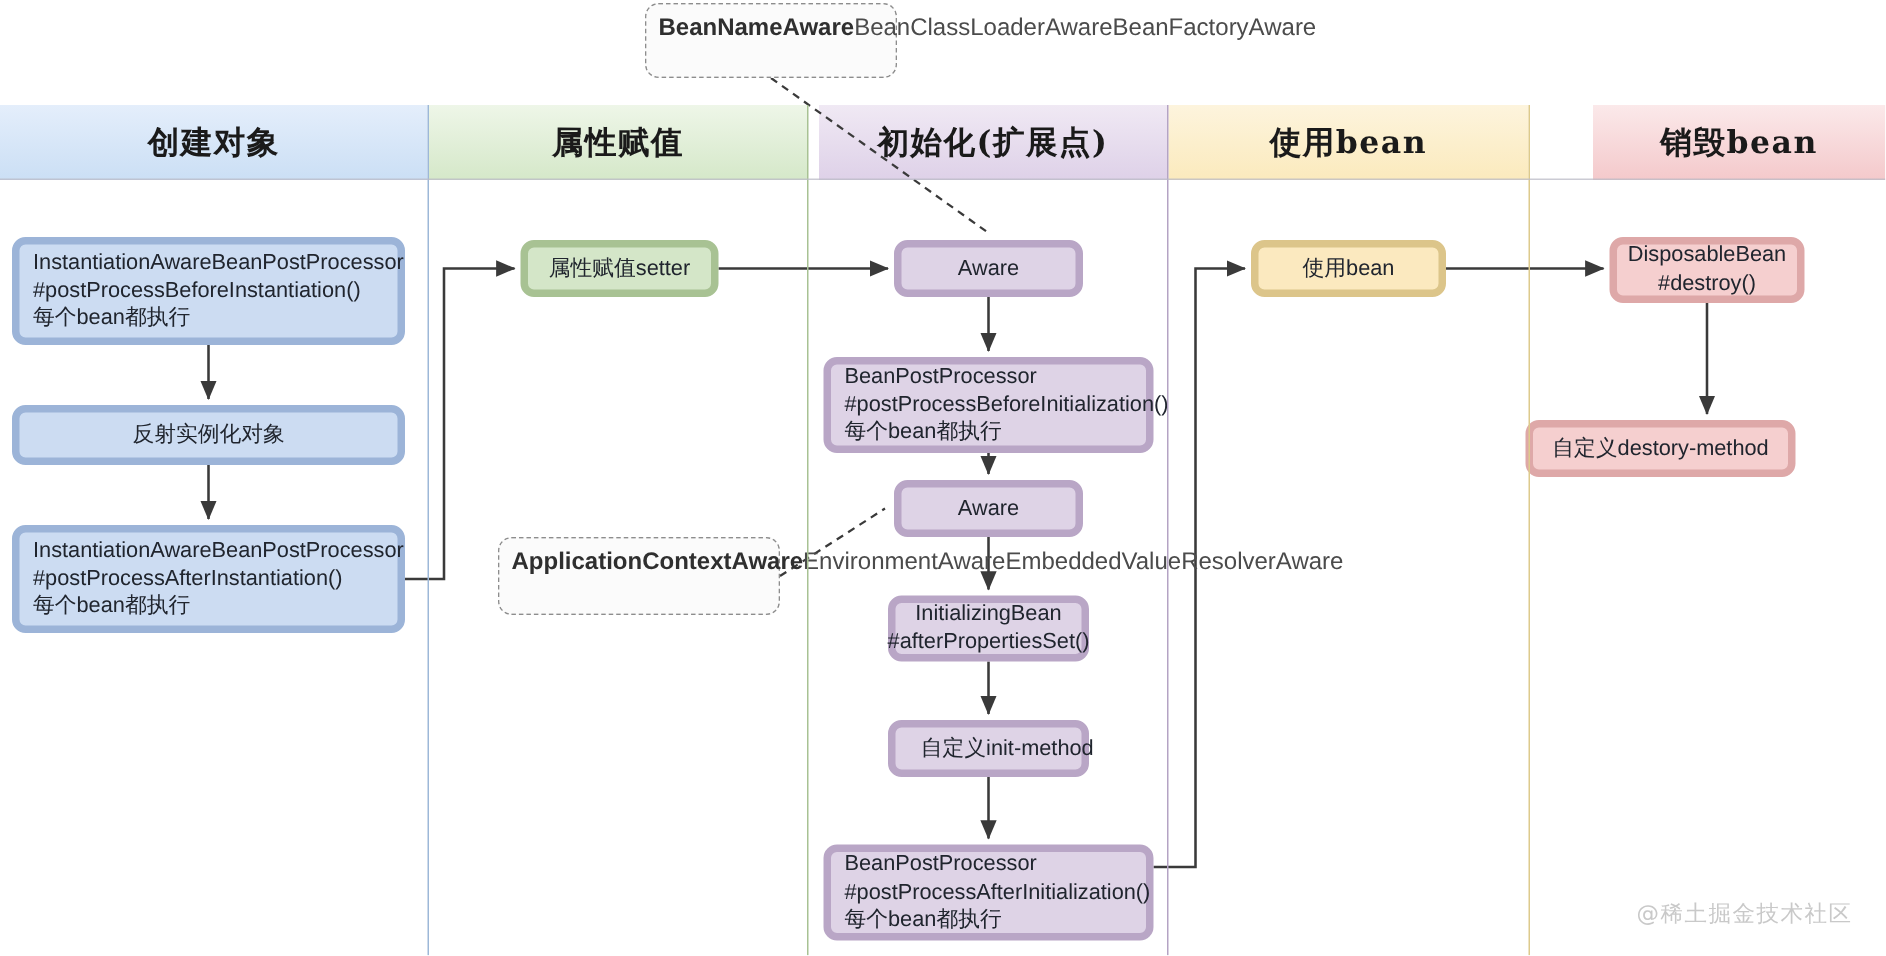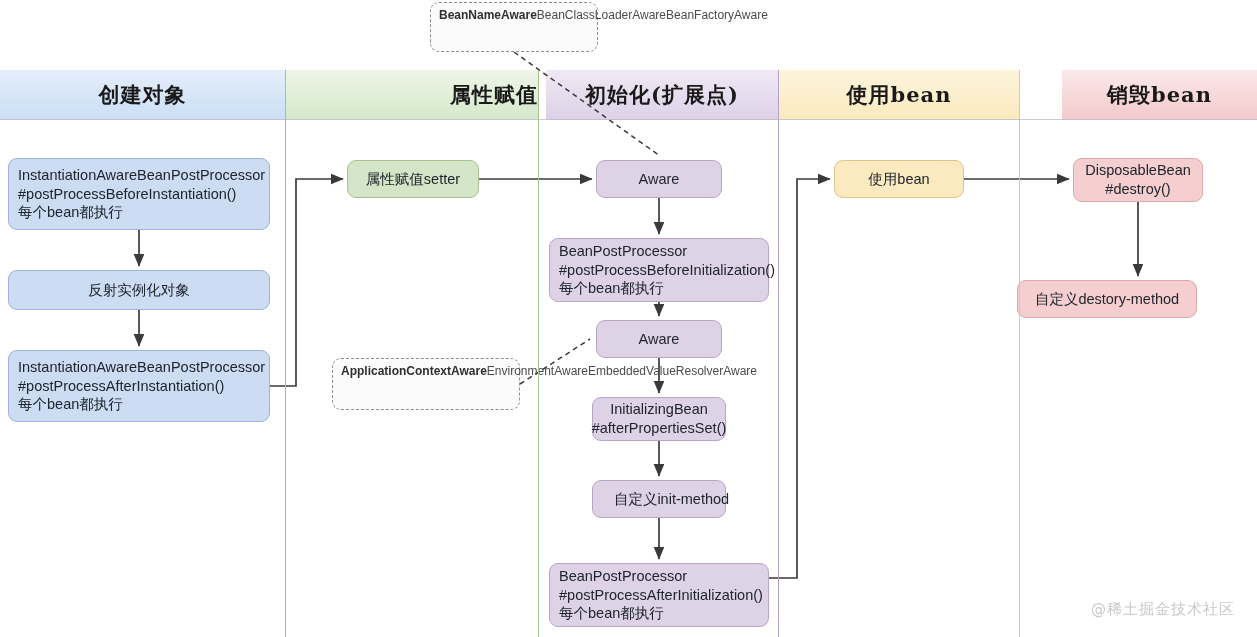--- a/index.html
+++ b/index.html
@@ -53,21 +53,21 @@
     height:1px;
     background:#b9b9c6;
     opacity:.75;
   }
 
   
   .node{
     position:absolute;
     box-sizing:border-box;
     border-radius:9px;
-    border:1px solid #a16207;
+    border:5px solid #a16207;
     font-size:14.5px;
     line-height:1.28;
     color:#20252e;
     padding:7px 9px;
     display:flex;
     flex-direction:column;
     justify-content:center;
     white-space:pre;
   }
   .node.center{align-items:center;text-align:center;}
@@ -80,21 +80,21 @@
   .n-yellow{background:#fbe9bf;border-color:#dcc58a;}
   .n-pink{background:#f5cfcf;border-color:#deA8a8;}
 
   .note{
     position:absolute;
     box-sizing:border-box;
     border:1.4px dashed #8d8d8d;
     border-radius:9px;
     background:#fbfbfb;
     padding:5px 8px;
-    font-size:12px;
+    font-size:16px;
     line-height:1.32;
     color:#4b4b4b;
     white-space:pre;
     text-align:center;
   }
   .note .ttl{font-weight:700;color:#2f2f2f;}
 
   
   svg.wires{
     position:absolute;
@@ -119,21 +119,21 @@
 
 <div id="canvas">
 
   <div id="lanes">
       <div class="lane" style="left: 0px; width: 285px;">
         <div class="lane-body"></div>
         <div class="lane-header" style="background: linear-gradient(rgb(228, 238, 251) 0%, rgb(203, 223, 245) 100%);">创建对象</div>
       </div>
       <div class="lane" style="left: 286px; width: 252px;">
         <div class="lane-body"></div>
-        <div class="lane-header" style="background: linear-gradient(rgb(238, 246, 232) 0%, rgb(213, 232, 201) 100%); text-align: right;">属性赋值</div>
+        <div class="lane-header" style="background: linear-gradient(rgb(238, 246, 232) 0%, rgb(213, 232, 201) 100%);">属性赋值</div>
       </div>
       <div class="lane" style="left: 546px; width: 232px;">
         <div class="lane-body"></div>
         <div class="lane-header" style="background: linear-gradient(rgb(240, 233, 244) 0%, rgb(222, 209, 232) 100%);">初始化(扩展点)</div>
       </div>
       <div class="lane" style="left: 779px; width: 240px;">
         <div class="lane-body"></div>
         <div class="lane-header" style="background: linear-gradient(rgb(253, 244, 221) 0%, rgb(251, 234, 189) 100%);">使用bean</div>
       </div>
       <div class="lane" style="left: 1020px; width: 237px;">

